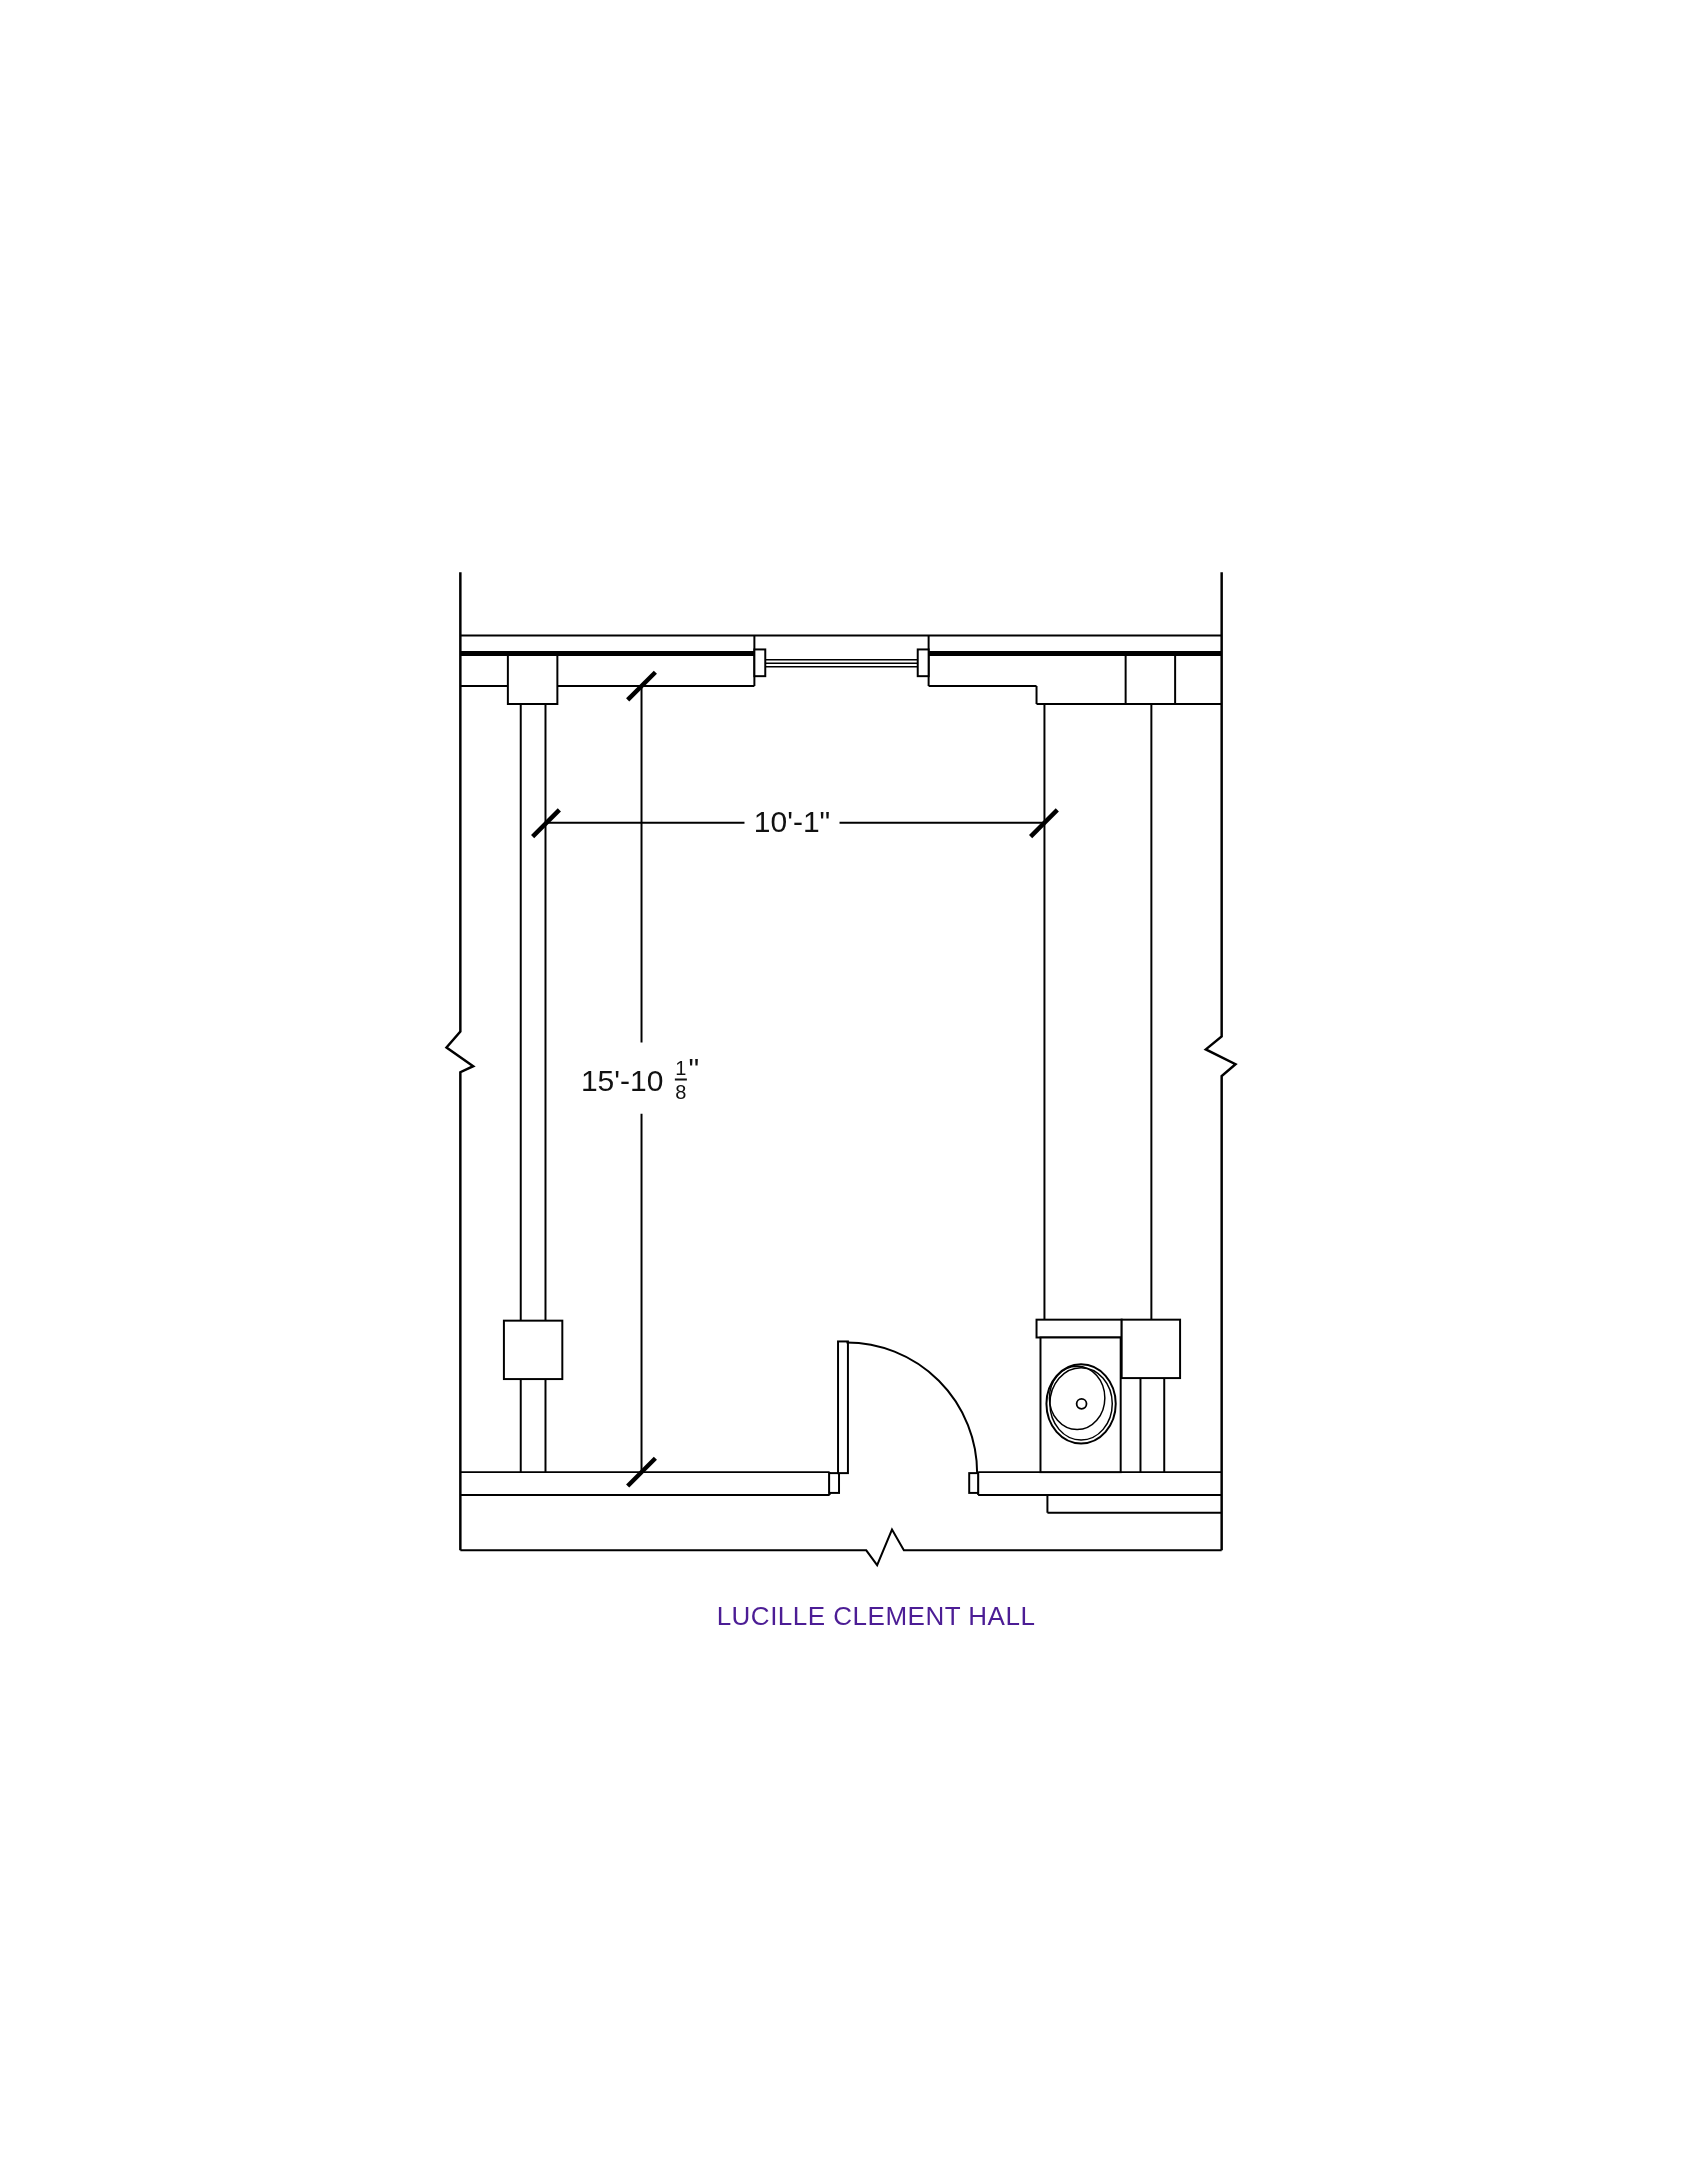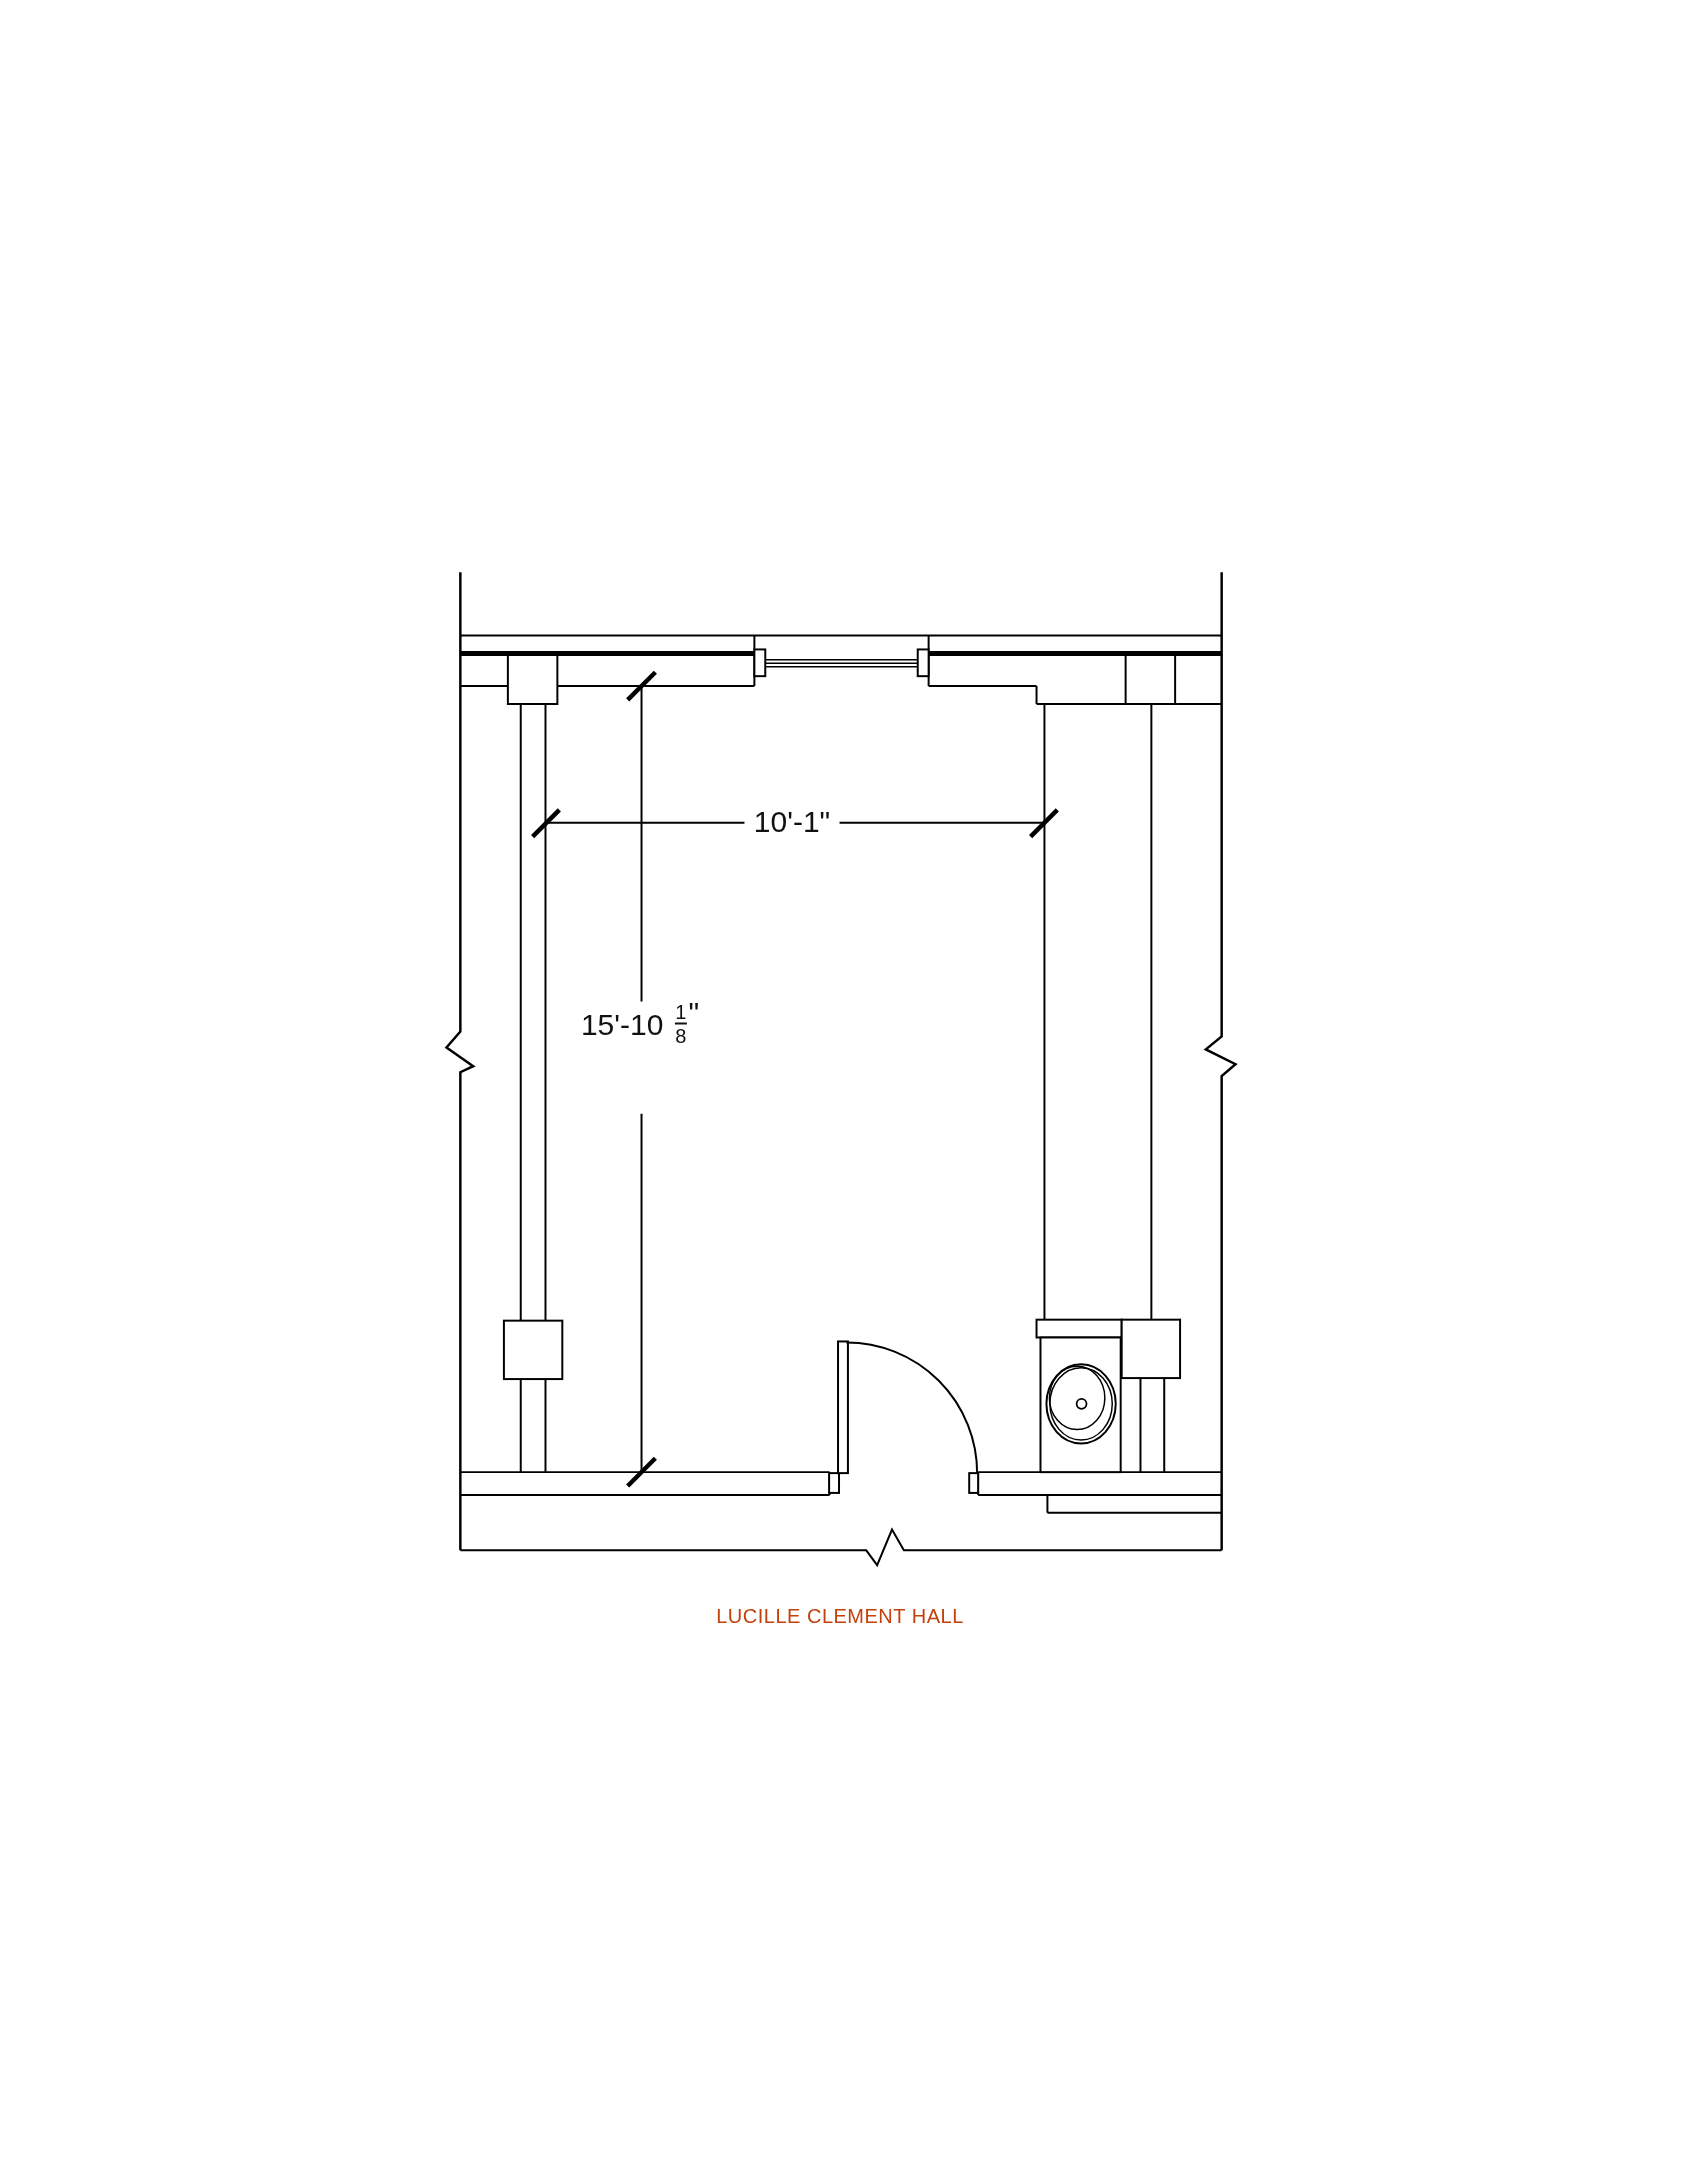--- a/index.html
+++ b/index.html
@@ -30,46 +30,46 @@
     color: #111111;
     font-size: 30px;
     white-space: nowrap;
     background: #ffffff;
     padding: 0 4px;
     display: flex;
     align-items: center;
     line-height: 1;
   }
   #dim-width-label { left: 792px; top: 822px; }
-  #dim-height-label { left: 640px; top: 1024px; }
+  #dim-height-label { left: 640px; top: 1080px; }
   .frac {
     display: inline-flex;
     flex-direction: column;
     align-items: center;
     font-size: 20px;
     line-height: 1.05;
     margin-left: 12px;
   }
   .frac .den {
     border-top: 2px solid #111111;
     padding-top: 1px;
   }
   .unit-suffix {
     font-size: 30px;
     align-self: flex-start;
     margin-left: 2px;
     transform: translateY(-4px);
   }
   #plan-title {
     position: absolute;
-    left: 840px;
+    left: 876px;
     top: 1616px;
     transform: translate(-50%, -50%);
-    color: #c2410c;
-    font-size: 20px;
+    color: #4c1d95;
+    font-size: 26px;
     letter-spacing: 0.5px;
     white-space: nowrap;
   }
 </style>
 </head>
 <body>
 
 <div id="sheet">
 
   <svg id="plan-svg" viewBox="0 0 1700 2200" fill="none" stroke="#000000" stroke-width="2">

